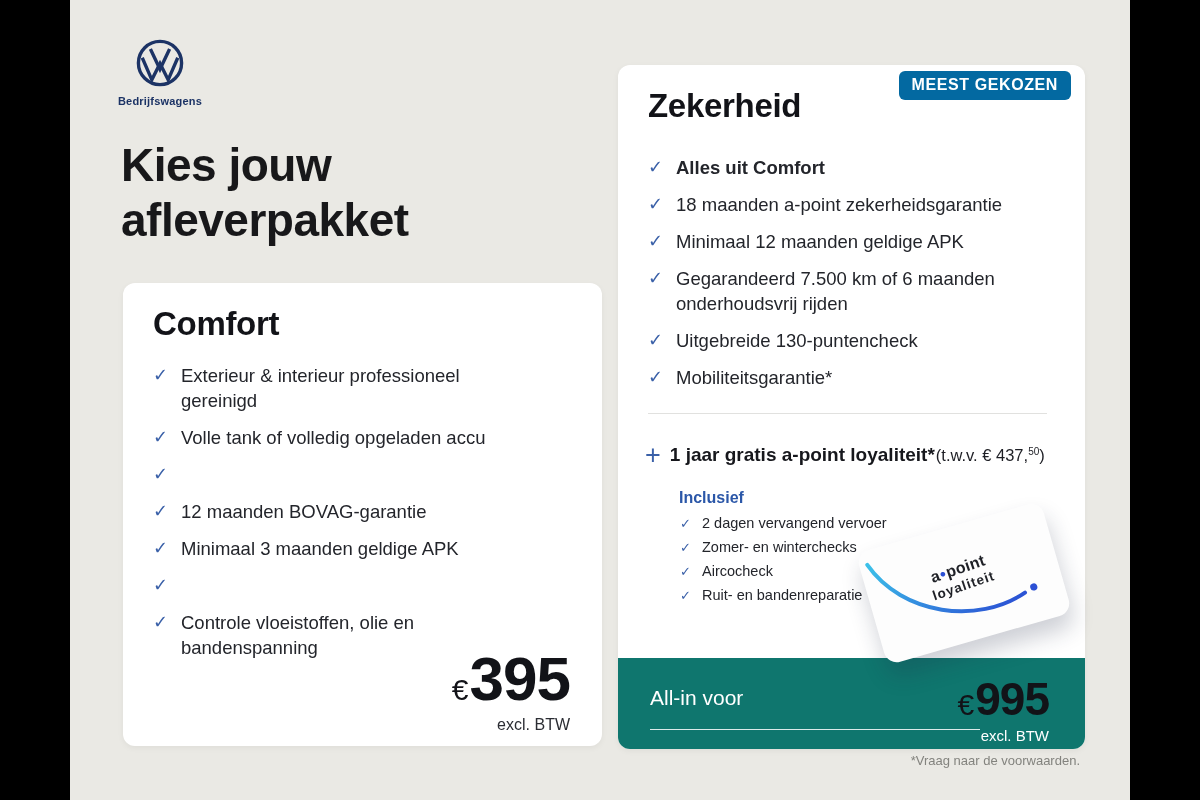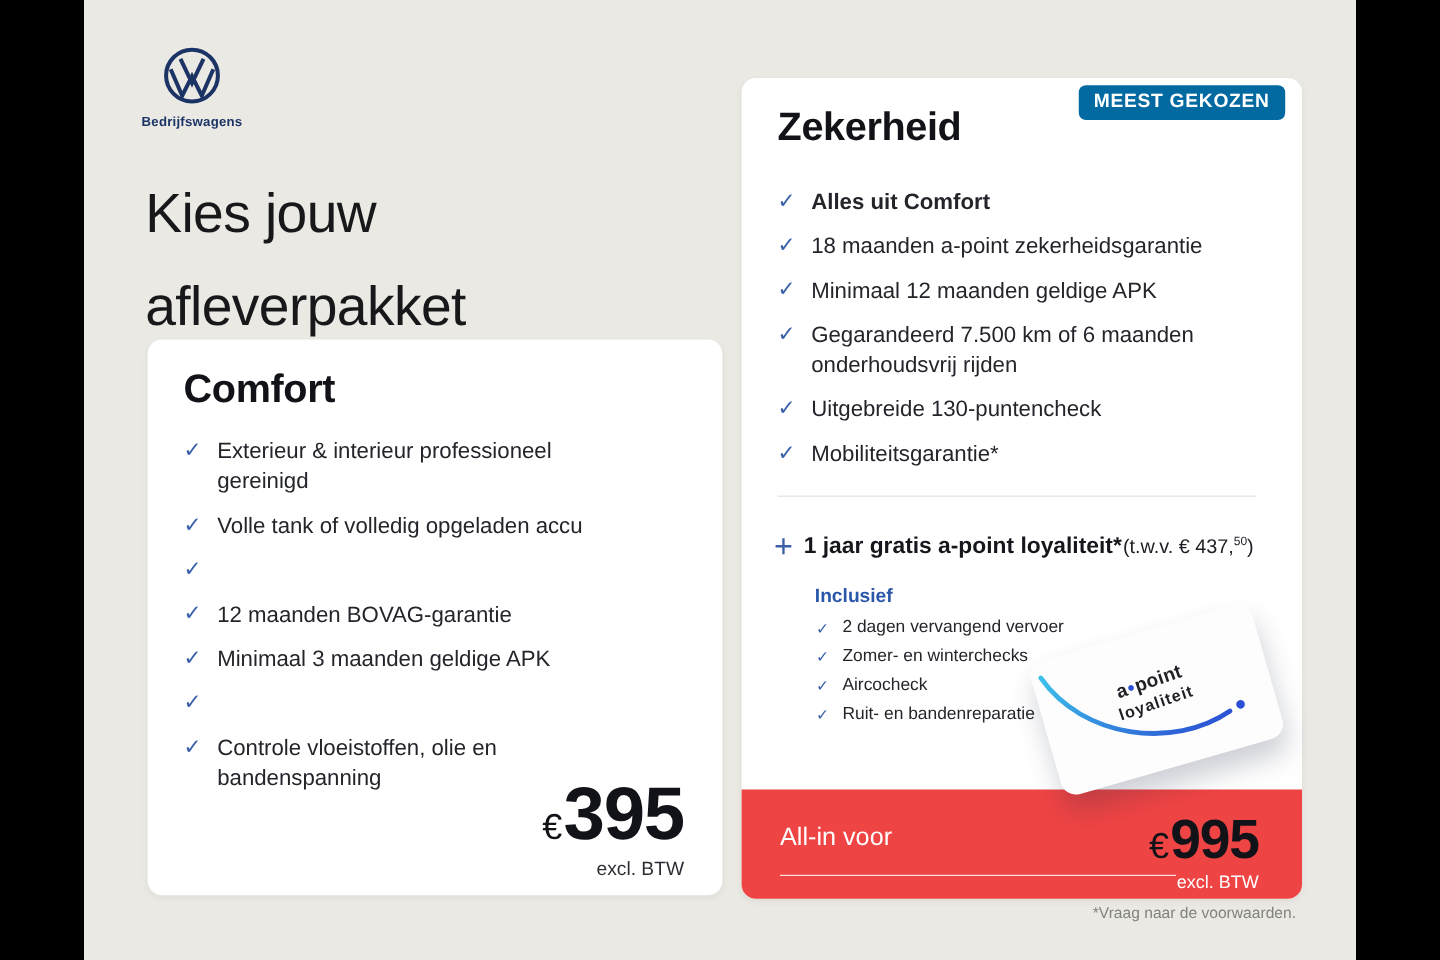--- a/index.html
+++ b/index.html
@@ -15,21 +15,21 @@
              background: #eae9e4; }
 
   
   .brand { position: absolute; left: 30px; top: 39px; width: 120px; text-align: center; }
   .brand svg { display: inline-block; }
   .brand-name { margin-top: 4px; font-size: 11px; font-weight: 700; color: #1c3365;
                 letter-spacing: .2px; }
 
   
   .page-title { position: absolute; left: 51px; top: 138px; width: 420px;
-                font-size: 46px; line-height: 78px; font-weight: 400; color: #18181a;
+                font-size: 46px; line-height: 55px; font-weight: 700; color: #18181a;
                 letter-spacing: -.5px; }
 
   
   .card { position: absolute; background: #fff; border-radius: 12px;
           box-shadow: 0 2px 6px rgba(0,0,0,.05); }
   .card-comfort { left: 53px; top: 283px; width: 479px; height: 463px; }
   .card-zekerheid { left: 548px; top: 65px; width: 467px; height: 684px; }
 
   .card-title { position: absolute; left: 30px; top: 22px; font-size: 33px;
                 font-weight: 700; color: #121318; letter-spacing: -.3px; }
@@ -81,21 +81,21 @@
                  box-shadow: 0 14px 22px rgba(30,40,70,.22); z-index: 3; }
   .loyalty-art svg { position: absolute; left: 0; top: 0; }
   .art-text { position: absolute; left: 62px; top: 34px; text-align: center;
               color: #1e2026; transform: rotate(-3deg); }
   .art-text .l1 { font-size: 16px; font-weight: 700; letter-spacing: .3px; }
   .art-text .l1 .dot { color: #2b50d4; font-size: 11px; vertical-align: 2px; }
   .art-text .l2 { font-size: 13.5px; font-weight: 700; letter-spacing: 1px; margin-top: 1px; }
 
   
   .allin-footer { position: absolute; left: 0; bottom: 0; width: 100%; height: 91px;
-                  background: #ef4444; border-radius: 0 0 12px 12px; z-index: 1; }
+                  background: #0f766e; border-radius: 0 0 12px 12px; z-index: 1; }
   .allin-label { position: absolute; left: 32px; top: 28px; color: #fff; font-size: 21px;
                  font-weight: 500; }
   .footer-rule { position: absolute; left: 32px; top: 71px; width: 330px; height: 1px;
                  background: rgba(255,255,255,.85); }
   .footer-price { position: absolute; right: 36px; top: 14px; text-align: right; color: #fff; }
   .footer-price .cur { font-size: 30px; font-weight: 400; letter-spacing: 1px; }
   .footer-price .amt { font-size: 46px; font-weight: 700; letter-spacing: -1px; }
   .footer-price .tax { font-size: 15px; margin-top: 1px; color: #fff; }
 
   .footnote { position: absolute; right: 50px; top: 753px; font-size: 13px;

